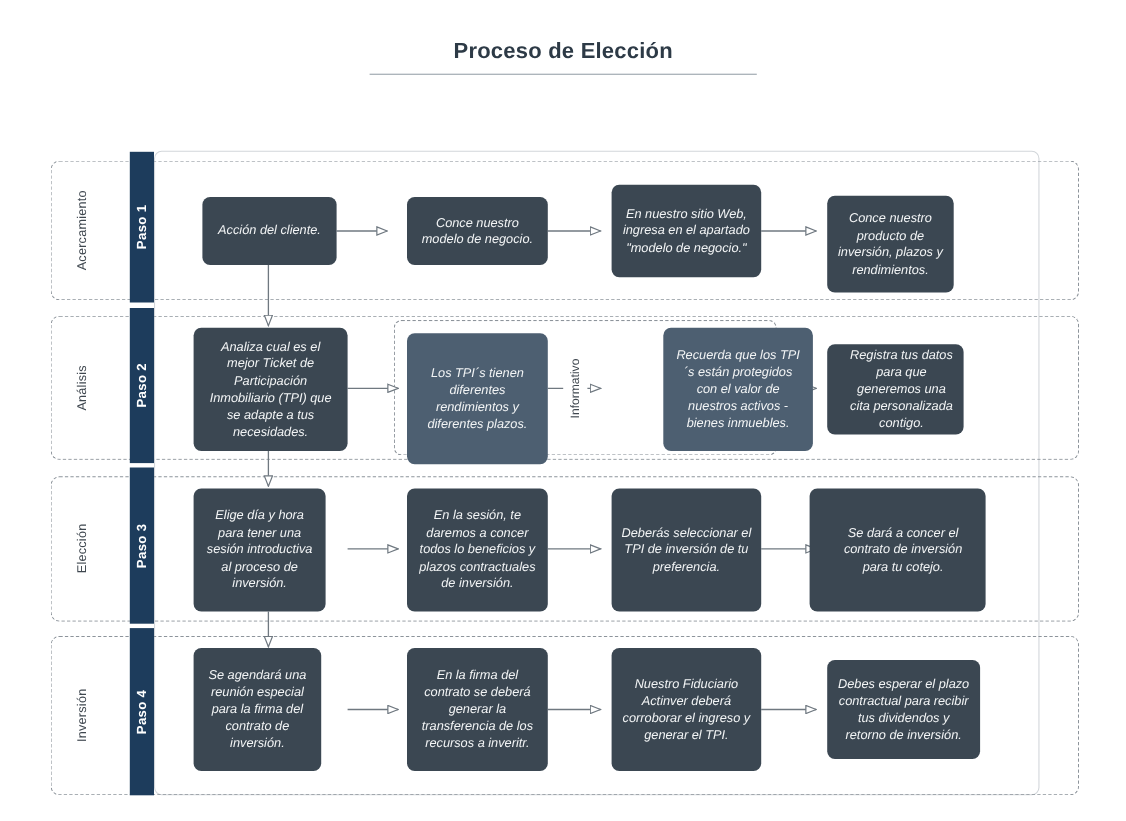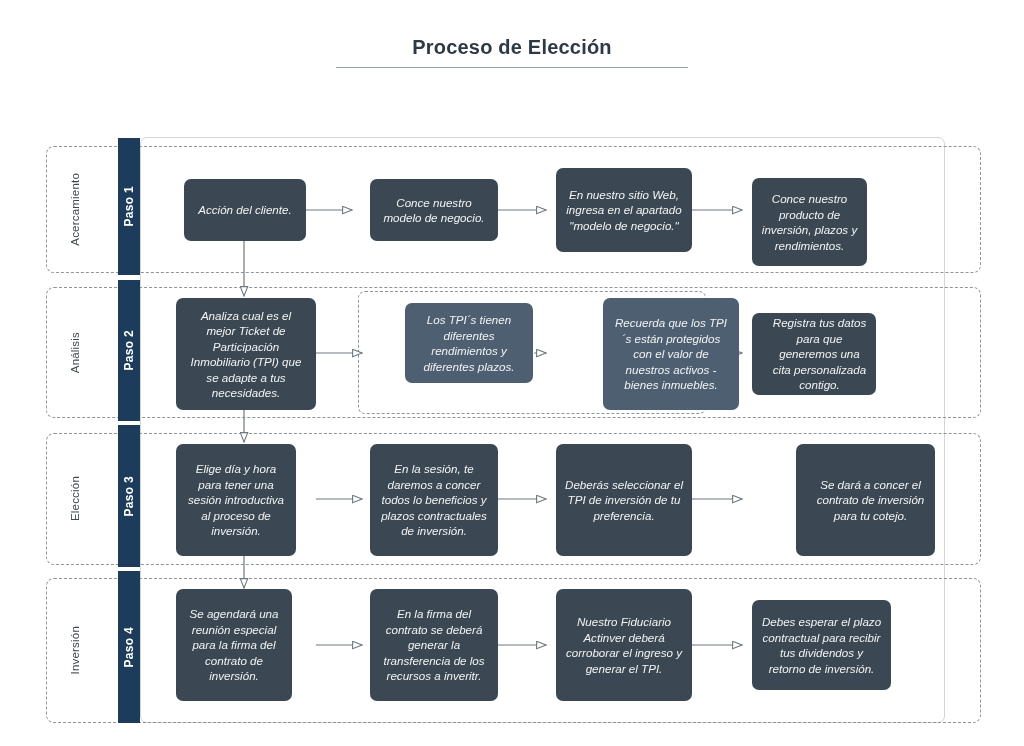--- a/index.html
+++ b/index.html
@@ -190,40 +190,40 @@
 <div class="node" style="left:556px;top:168px;width:136px;height:84px;">
   <span>En nuestro sitio Web, ingresa en el apartado "modelo de negocio."</span>
 </div>
 <div class="node" style="left:752px;top:166px;width:115px;height:88px;margin-top:12px;">
   <span>Conce nuestro producto de inversión, plazos y rendimientos.</span>
 </div>
 
 <div class="node" style="left:176px;top:298px;width:140px;height:112px;">
   <span>Analiza cual es el mejor Ticket de Participación Inmobiliario (TPI) que se adapte a tus necesidades.</span>
 </div>
-<div class="node alt" style="left:370px;top:303px;width:128px;height:80px;margin-left:35px;">
+<div class="node alt" style="left:370px;top:303px;width:128px;height:119px;">
   <span>Los TPI´s tienen diferentes rendimientos y diferentes plazos.</span>
 </div>
 <div class="node alt" style="left:556px;top:298px;width:136px;height:112px;margin-left:47px;">
   <span>Recuerda que los TPI´s están protegidos con el valor de nuestros activos - bienes inmuebles.</span>
 </div>
 <div class="node" style="left:752px;top:313px;width:124px;height:82px;padding-left:20px;">
   <span>Registra tus datos para que generemos una cita personalizada contigo.</span>
 </div>
 
 <div class="node" style="left:176px;top:444px;width:120px;height:112px;">
   <span>Elige día y hora para tener una sesión introductiva al proceso de inversión.</span>
 </div>
 <div class="node" style="left:370px;top:444px;width:128px;height:112px;">
   <span>En la sesión, te daremos a concer todos lo beneficios y plazos contractuales de inversión.</span>
 </div>
 <div class="node" style="left:556px;top:444px;width:136px;height:112px;justify-content:flex-end;">
   <span>Deberás seleccionar el TPI de inversión de tu preferencia.</span>
 </div>
-<div class="node" style="left:796px;top:444px;width:139px;height:112px;padding-left:19px;">
+<div class="node" style="left:736px;top:444px;width:160px;height:112px;padding-left:19px;">
   <span>Se dará a concer el contrato de inversión para tu cotejo.</span>
 </div>
 
 <div class="node" style="left:176px;top:589px;width:116px;height:112px;">
   <span>Se agendará una reunión especial para la firma del contrato de inversión.</span>
 </div>
 <div class="node" style="left:370px;top:589px;width:128px;height:112px;justify-content:flex-end;">
   <span>En la firma del contrato se deberá generar la transferencia de los recursos a inveritr.</span>
 </div>
 <div class="node" style="left:556px;top:589px;width:136px;height:112px;justify-content:flex-end;">

